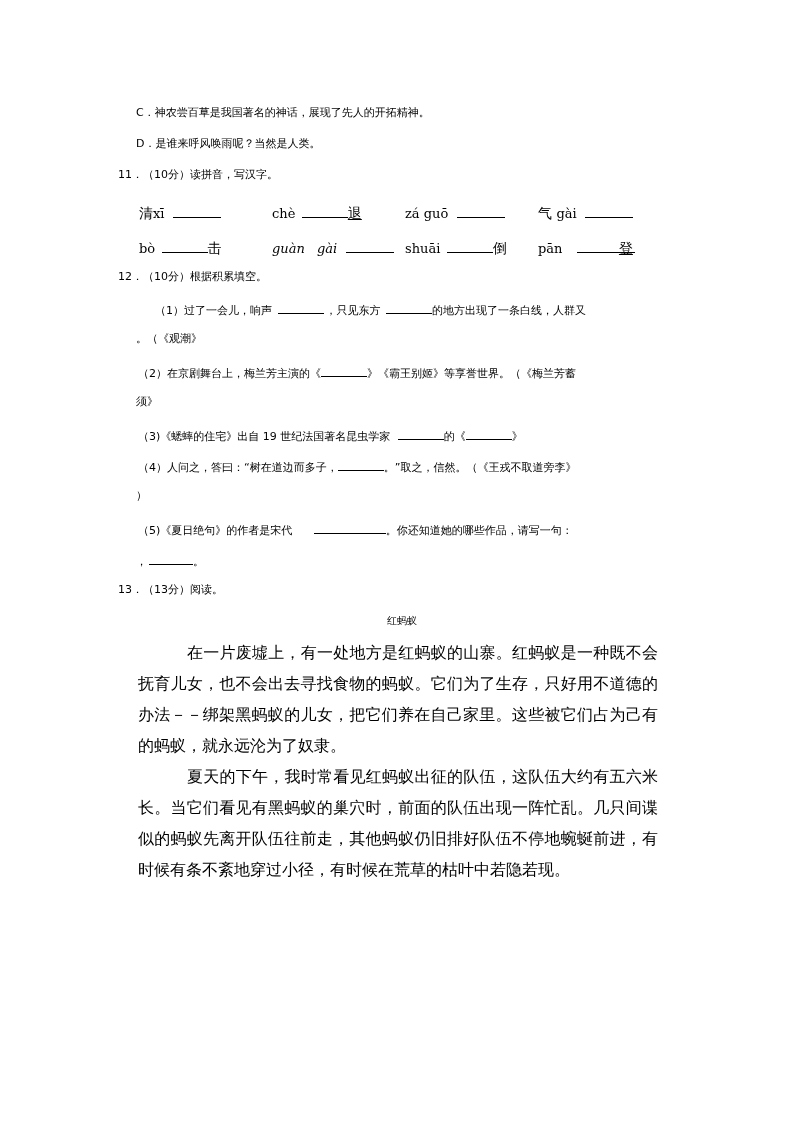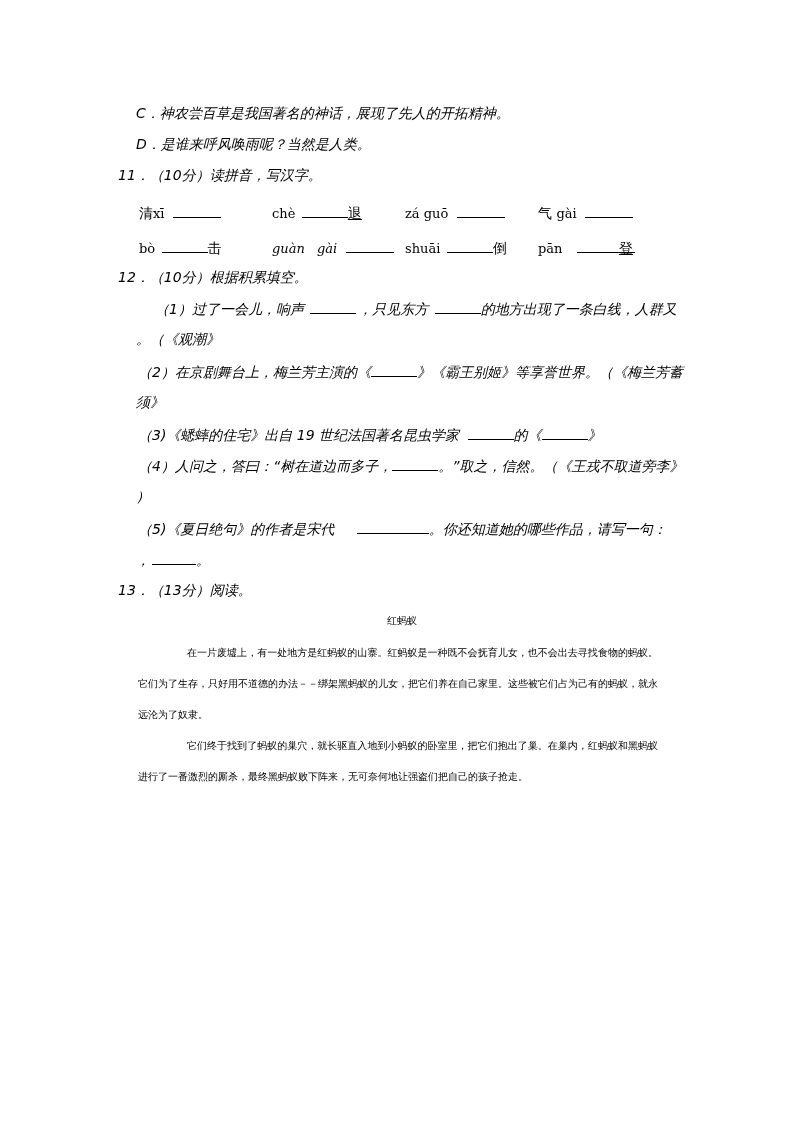--- a/index.html
+++ b/index.html
@@ -1,23 +1,23 @@
 <!DOCTYPE html>
 <html><head>
 <meta charset="utf-8">
 <style>
   html, body { margin: 0; padding: 0; background: #ffffff; }
   body { width: 794px; height: 1123px; position: relative; overflow: hidden;
          font-family: "DejaVu Sans", "Liberation Sans", sans-serif; color: #000; font-size: 14px; }
-  .line { position: absolute; white-space: nowrap; line-height: 18px; font-size: 14px; font-style: italic; }
+  .line { position: absolute; white-space: nowrap; line-height: 18px; font-size: 11px; }
   .blank { display: inline-block; border-bottom: 1px solid #000; height: 14px; vertical-align: baseline; }
   .py { font-family: "DejaVu Serif", "Liberation Serif", serif; font-size: 13px; }
   .cell { position: absolute; white-space: nowrap; line-height: 24px; font-size: 14px; }
   .title { position: absolute; left: 0; width: 794px; text-align: center; font-size: 10px; line-height: 18px; }
-  .para { position: absolute; left: 138px; width: 520px; font-size: 10px; line-height: 31px; }
+  .para { position: absolute; left: 138px; width: 520px; font-size: 16px; line-height: 31px; }
   .para p { margin: 0; text-align: justify; text-align-last: left; }
   .para p.indent { text-indent: 49px; }
 </style>
 </head>
 <body>
 
 <div class="line" style="left:136px; top:104px;"><span>C．神农尝百草是我国著名的神话，展现了先人的开拓精神。</span></div>
 <div class="line" style="left:136px; top:135px;"><span>D．是谁来呼风唤雨呢？当然是人类。</span></div>
 
 <div class="line" style="left:118px; top:166px;">11．（10分）读拼音，写汉字。</div>
@@ -82,14 +82,14 @@
 </div>
 <div class="line" style="left:136px; top:550px;">
   <span>，</span><span class="blank" style="width:44px; margin-left:2px;"></span><span>。</span>
 </div>
 
 <div class="line" style="left:118px; top:581px;">13．（13分）阅读。</div>
 <div class="title" style="top:612px; padding-left:10px; box-sizing:border-box;">红蚂蚁</div>
 
 <div class="para" style="top:637px;">
   <p class="indent">在一片废墟上，有一处地方是红蚂蚁的山寨。红蚂蚁是一种既不会抚育儿女，也不会出去寻找食物的蚂蚁。它们为了生存，只好用不道德的办法－－绑架黑蚂蚁的儿女，把它们养在自己家里。这些被它们占为己有的蚂蚁，就永远沦为了奴隶。</p>
-  <p class="indent">它们终于找到了蚂蚁的巢穴，就长驱直入地到小蚂蚁的卧室里，把它们抱出了巢。在巢内，红蚂蚁和黑蚂蚁进行了一番激烈的厮杀，最终黑蚂蚁败下阵来，无可奈何地让强盗们把自己的孩子抢走。</p>
+  <p class="indent">夏天的下午，我时常看见红蚂蚁出征的队伍，这队伍大约有五六米长。当它们看见有黑蚂蚁的巢穴时，前面的队伍出现一阵忙乱。几只间谍似的蚂蚁先离开队伍往前走，其他蚂蚁仍旧排好队伍不停地蜿蜒前进，有时候有条不紊地穿过小径，有时候在荒草的枯叶中若隐若现。</p>
 </div>
 
 </body></html>

